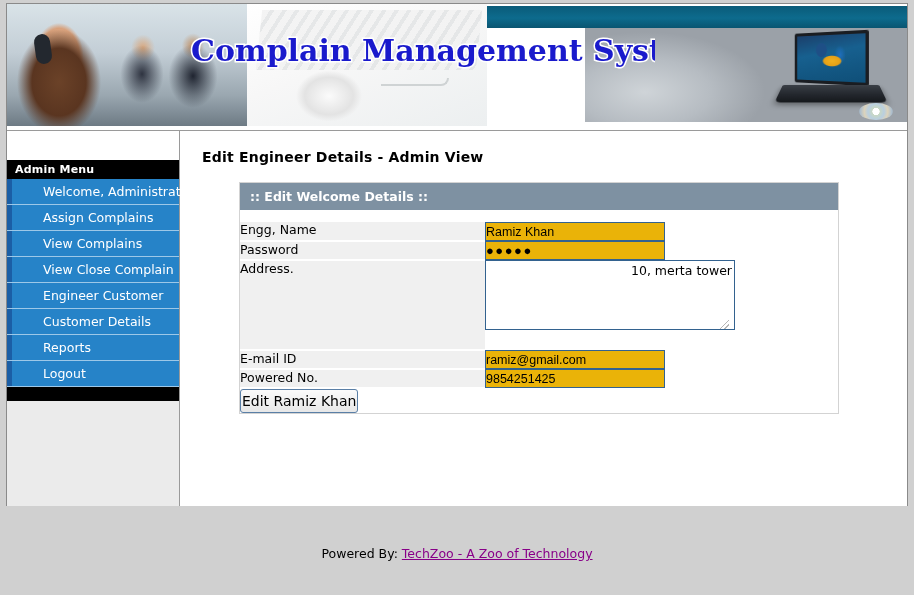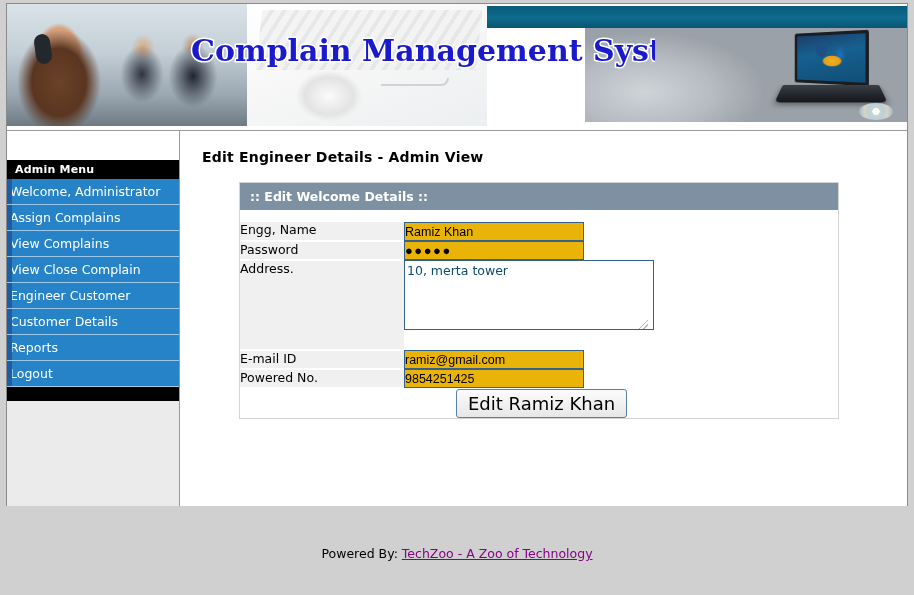--- a/index.html
+++ b/index.html
@@ -193,21 +193,21 @@
     padding: 0;
     margin: 0;
     list-style: none;
   }
   .menu-item {
     position: relative;
     height: 26px;
     line-height: 26px;
     color: #ffffff;
     font-size: 12.5px;
-    padding-left: 3px;
+    padding-left: 36px;
     border-bottom: 1px solid #9dc8e8;
     box-sizing: border-box;
     cursor: pointer;
     white-space: nowrap;
   }
   .menu-item::before {
     content: "";
     position: absolute;
     left: 0;
     top: 0;
@@ -253,21 +253,21 @@
     width: 100%;
     border-collapse: collapse;
     margin-top: 12px;
     font-size: 12.5px;
   }
   #form-table td {
     vertical-align: top;
     padding: 0;
   }
   .lbl-cell {
-    width: 164px;
+    width: 245px;
     background: #f0f0f0;
     border-bottom: 2px solid #ffffff;
     padding: 4px 0 4px 13px;
     color: #000;
     white-space: nowrap;
   }
   .val-cell {
     padding: 2px 0 2px 7px;
     background: #ffffff;
   }
@@ -291,25 +291,25 @@
     position: relative;
     width: 248px;
   }
   textarea.ta {
     width: 244px;
     height: 64px;
     border: 1px solid #33628f;
     font-family: "DejaVu Sans", sans-serif;
     font-size: 12.5px;
     padding: 2px;
-    color: #0c4a6e;
+    color: #000000;
     resize: none;
     overflow: hidden;
     outline: none;
-    text-align: left;
+    text-align: right;
     box-sizing: content-box;
     background: #ffffff;
   }
   .ta-grip {
     position: absolute;
     right: 4px;
     bottom: 4px;
     width: 9px;
     height: 9px;
     background:
@@ -320,28 +320,27 @@
   .addr-row .lbl-cell {
     height: 88px;
     border-bottom: 2px solid #ffffff;
   }
   .btn-row td {
     text-align: left;
     padding: 14px 0 18px 0;
     background: #ffffff;
   }
   #submit-btn {
-    margin-left: 216px;
     font-family: "DejaVu Sans", sans-serif;
-    font-size: 18px;
+    font-size: 14px;
     color: #000;
     background: linear-gradient(180deg, #fbfbfb 0%, #f2f2f2 48%, #e7e7e7 100%);
     border: 1px solid #5a7fa6;
     border-radius: 3px;
-    padding: 3px 11px;
+    padding: 3px 1px;
     cursor: pointer;
   }
 
   
   #footer {
     position: absolute;
     left: 0;
     top: 506px;
     width: 914px;
     height: 61px;

